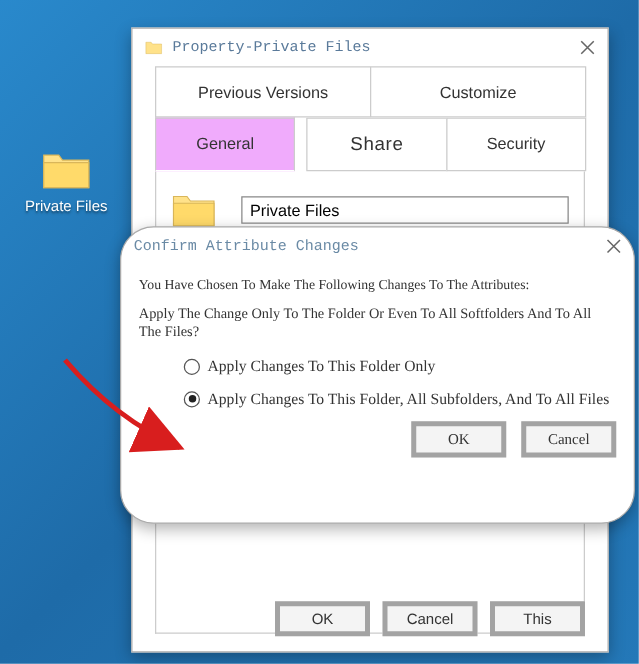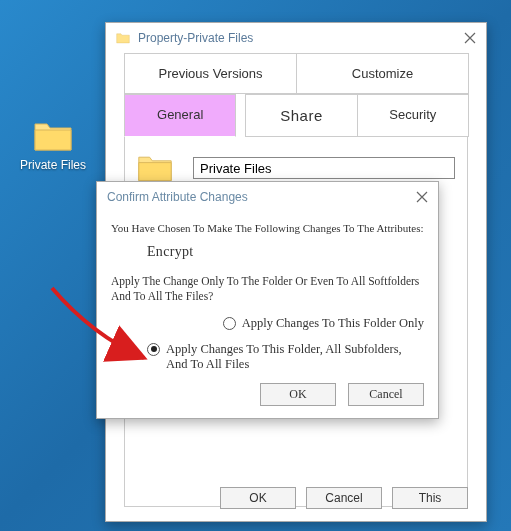--- a/index.html
+++ b/index.html
@@ -15,24 +15,24 @@
       position: absolute; left: 18px; top: 120px;
       width: 70px; text-align: center;
     }
     .folder-svg { width: 40px; height: 32px; margin: 0 auto; display: block; }
     .desktop-label { color: #fff; font-size: 12px; margin-top: 6px; text-shadow: 0 1px 2px rgba(0,0,0,0.5); }
     .window {
       position: absolute; background: #fff; border: 1px solid #aaa;
       box-shadow: 0 4px 12px rgba(0,0,0,0.3);
     }
     .win-prop { left: 105px; top: 22px; width: 382px; height: 500px; }
-    .win-attr { left: 96px; top: 181px; width: 343px; height: 238px; z-index: 10; }
+    .win-attr { left: 96px; top: 181px; width: 412px; height: 238px; z-index: 10; border-radius: 27px; }
     .titlebar {
       display: flex; align-items: center; justify-content: space-between;
-      padding: 6px 10px; height: 30px; color: #5a7a9a; font-size: 12px;
+      padding: 6px 10px; height: 30px; color: #5a7a9a; font-size: 12px; font-family: Liberation Mono, monospace;
     }
     .titlebar-attr { color: #6a8aa5; }
     .close-x { cursor: default; }
     .close-x svg { display: block; }
     .tabs-row { padding: 0 18px; }
     .tab-line { display: flex; }
     .tab {
       flex: 1; border: 1px solid #ccc; background: #fff;
       text-align: center; font-size: 13px; color: #333;
       padding: 12px 0; position: relative; margin-right: -1px;
@@ -47,30 +47,30 @@
     .big-folder { width: 36px; height: 30px; }
     .name-input {
       flex: 1; border: 1px solid #888; padding: 3px 6px; font-size: 13px;
       height: 22px;
     }
     .row2 { display: flex; gap: 40px; font-size: 13px; color: #333; }
     .prop-footer {
       position: absolute; bottom: 12px; right: 18px; display: flex; gap: 10px;
     }
     .btn {
-      border: 1px solid #a3a3a3; background: #f4f4f4; padding: 3px 0;
+      border: 4px solid #a3a3a3; background: #f4f4f4; padding: 3px 0;
       width: 76px; text-align: center; font-size: 12px; cursor: default;
       color: #333;
     }
     .attr-body { padding: 6px 14px 12px 14px; font-size: 12px; color: #333; font-family: Liberation Serif, serif; }
     .attr-line1 { margin: 4px 0 10px 0; font-size: 11px; }
     .attr-encrypt { margin-left: 36px; font-size: 14px; margin-bottom: 14px; letter-spacing: 0.3px; }
     .attr-question { font-size: 11.5px; margin-bottom: 12px; line-height: 1.3; }
     .radio-group { margin-left: 36px; }
-    .radio-item { display: flex; align-items: flex-start; gap: 6px; margin-bottom: 10px; justify-content: flex-end; }
+    .radio-item { display: flex; align-items: flex-start; gap: 6px; margin-bottom: 10px; }
     .radio-circle {
       width: 13px; height: 13px; border: 1px solid #555; border-radius: 50%;
       display: inline-flex; align-items: center; justify-content: center; flex-shrink: 0;
       margin-top: 1px;
     }
     .radio-dot { width: 6px; height: 6px; background: #222; border-radius: 50%; }
     .radio-label { font-size: 12.5px; line-height: 1.25; }
     .attr-footer {
       display: flex; gap: 12px; justify-content: flex-end; margin-top: 8px;
     }
@@ -138,21 +138,20 @@
   <div class="titlebar titlebar-attr">
     <span>Confirm Attribute Changes</span>
     <span class="close-x">
       <svg width="12" height="12" viewBox="0 0 12 12">
           <path d="M1 1 L11 11 M11 1 L1 11" stroke="#666" stroke-width="1.2"></path>
         </svg>
     </span>
   </div>
   <div class="attr-body">
     <div class="attr-line1">You Have Chosen To Make The Following Changes To The Attributes:</div>
-    <div class="attr-encrypt">Encrypt</div>
     <div class="attr-question">Apply The Change Only To The Folder Or Even To All Softfolders And To All The Files?</div>
     <div class="radio-group">
       <div class="radio-item">
         <span class="radio-circle"></span>
         <span class="radio-label">Apply Changes To This Folder Only</span>
       </div>
       <div class="radio-item">
         <span class="radio-circle">
             <span class="radio-dot"></span>
           </span>

